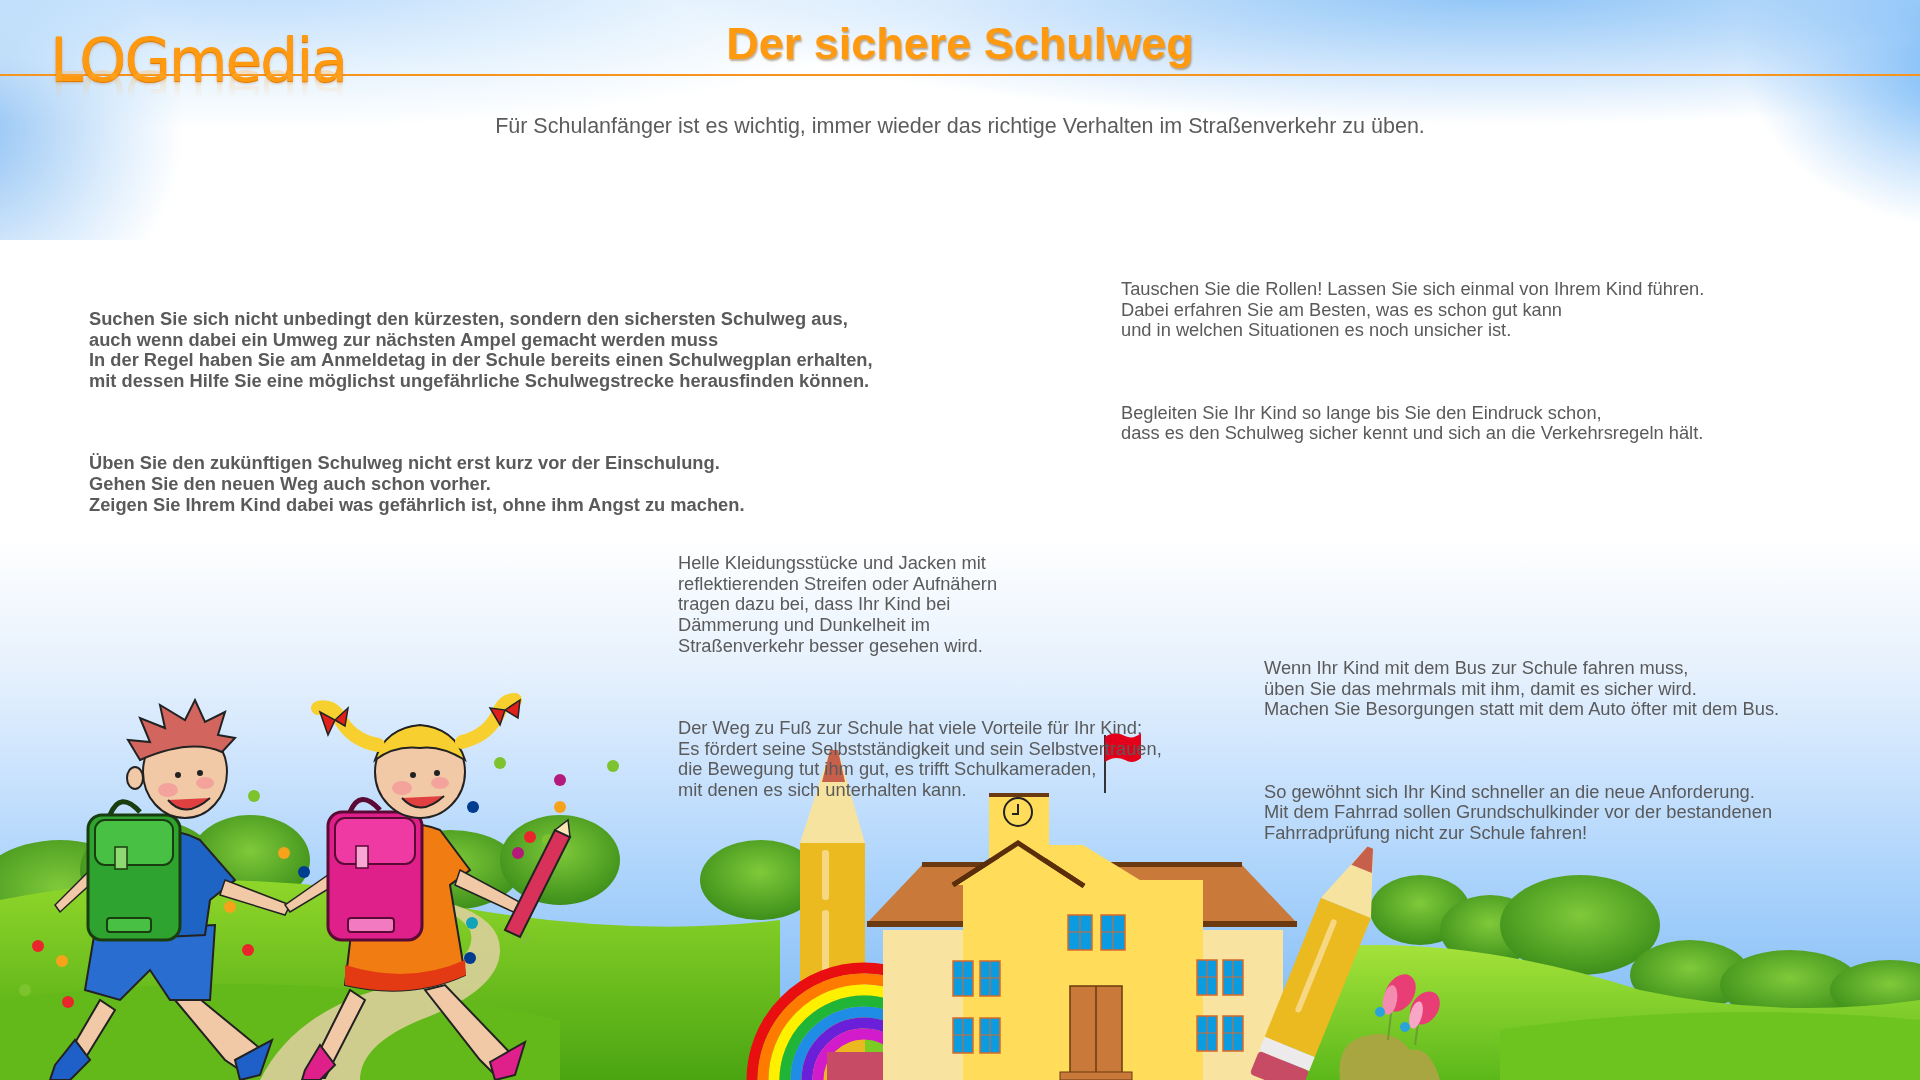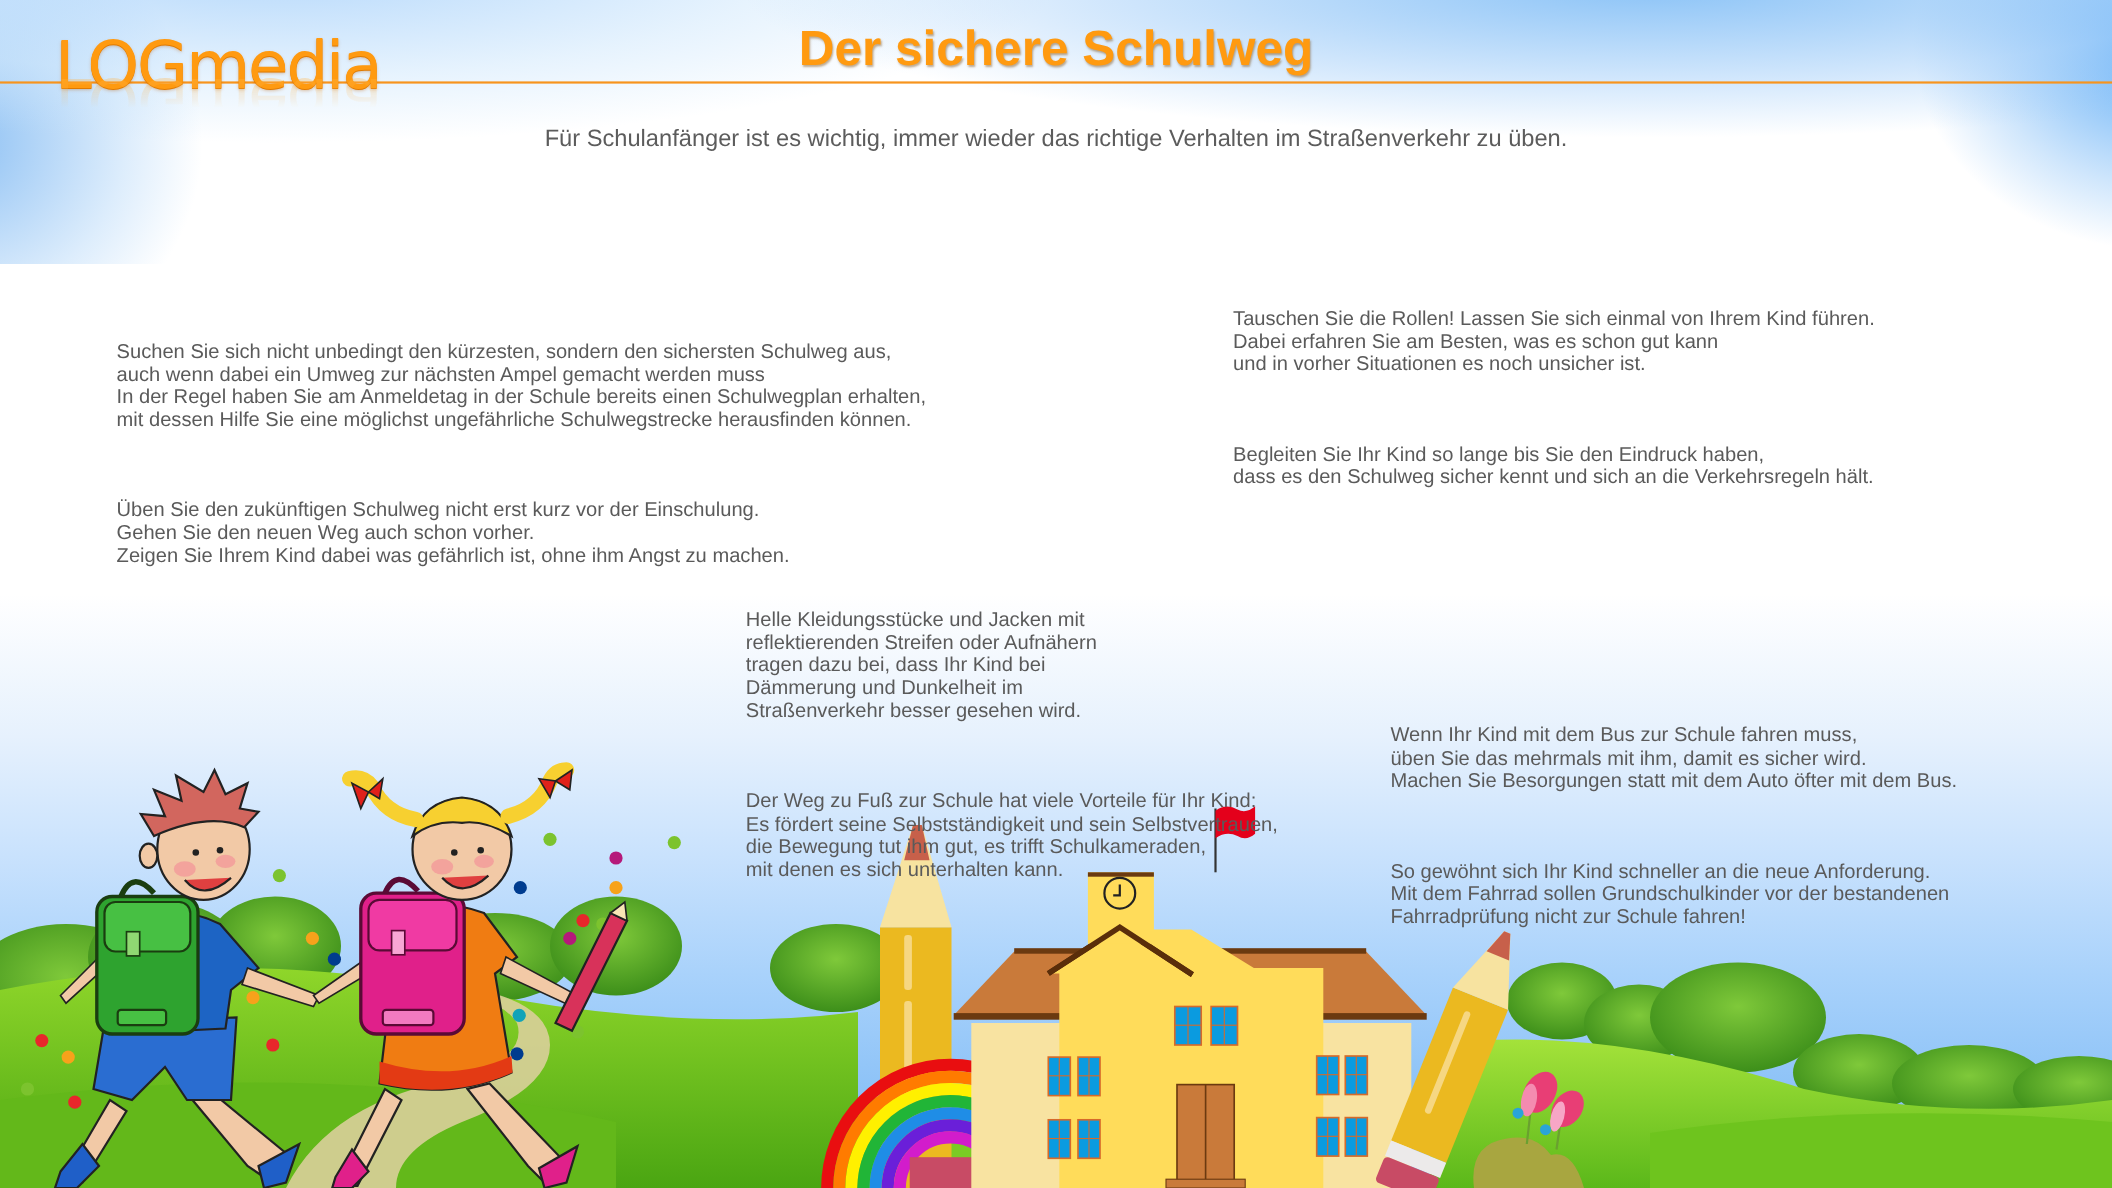--- a/index.html
+++ b/index.html
@@ -51,21 +51,21 @@
     }
     .intro {
       position: absolute; left: 0; width: 1920px; top: 114px;
       text-align: center; color: #5c5c5c;
       font-size: 21.5px; line-height: 25px;
     }
     .block {
       position: absolute; color: #5a5a5a; font-size: 18.3px; line-height: 20.6px; white-space: pre;
     }
     .block p { margin-bottom: 20.6px; }
-    .block-left { left: 106px; top: 268px; }
+    .block-left { left: 89px; top: 268px; font-weight: bold; }
     .block-right-top { left: 1121px; top: 238px; }
     .block-middle { left: 678px; top: 512px; }
     .block-right-bottom { left: 1264px; top: 617px; }
 
     
     .landscape { position: absolute; left: 0; top: 0; width: 1920px; height: 1080px; pointer-events: none; }
   </style>
 </head>
 <body>
 
@@ -325,22 +325,22 @@
 In der Regel haben Sie am Anmeldetag in der Schule bereits einen Schulwegplan erhalten,
 mit dessen Hilfe Sie eine möglichst ungefährliche Schulwegstrecke herausfinden können.</p>
   <p>Üben Sie den zukünftigen Schulweg nicht erst kurz vor der Einschulung.
 Gehen Sie den neuen Weg auch schon vorher.
 Zeigen Sie Ihrem Kind dabei was gefährlich ist, ohne ihm Angst zu machen.</p>
 </div>
 
 <div class="block block-right-top">
   <p>Tauschen Sie die Rollen! Lassen Sie sich einmal von Ihrem Kind führen.
 Dabei erfahren Sie am Besten, was es schon gut kann
-und in vorher Situationen es noch unsicher ist.</p>
-  <p>Begleiten Sie Ihr Kind so lange bis Sie den Eindruck haben,
+und in welchen Situationen es noch unsicher ist.</p>
+  <p>Begleiten Sie Ihr Kind so lange bis Sie den Eindruck schon,
 dass es den Schulweg sicher kennt und sich an die Verkehrsregeln hält.</p>
 </div>
 
 <div class="block block-middle">
   <p>Helle Kleidungsstücke und Jacken mit
 reflektierenden Streifen oder Aufnähern
 tragen dazu bei, dass Ihr Kind bei
 Dämmerung und Dunkelheit im
 Straßenverkehr besser gesehen wird.</p>
   <p>Der Weg zu Fuß zur Schule hat viele Vorteile für Ihr Kind:

